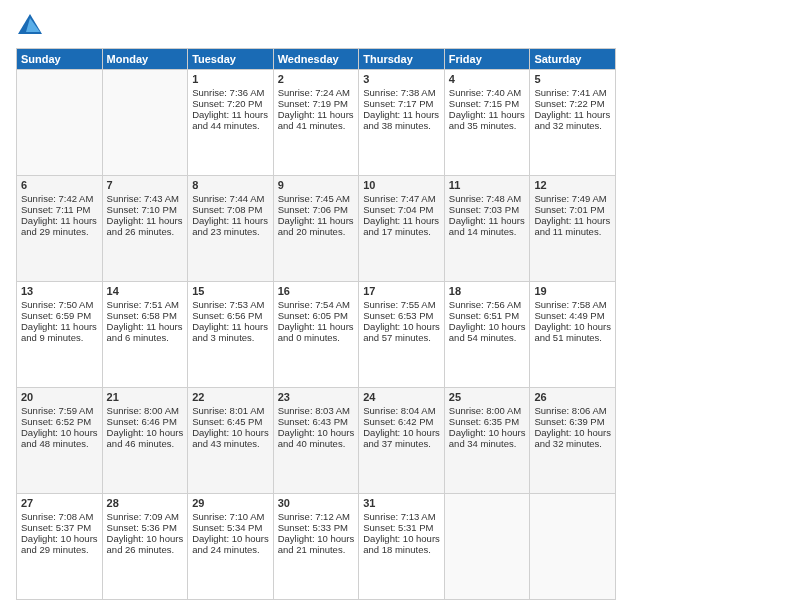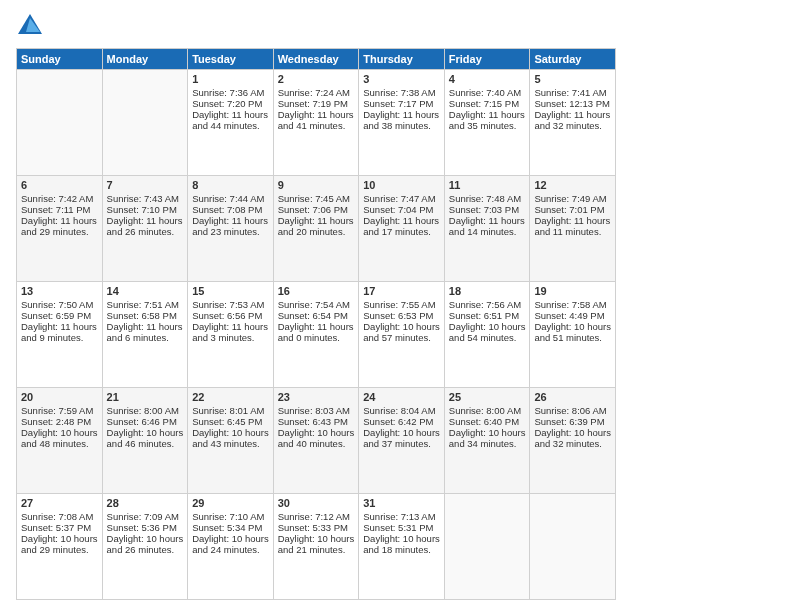--- a/index.html
+++ b/index.html
@@ -131,47 +131,47 @@
         </tr>
     </thead>
     <tbody id="calendar-body">
     <tr>
           <td class="empty"></td>
           <td class="empty"></td>
           <td><span class="day-num">1</span><span>Sunrise: 7:36 AM</span><br><span>Sunset: 7:20 PM</span><br><span>Daylight: 11 hours and 44 minutes.</span></td>
           <td><span class="day-num">2</span><span>Sunrise: 7:24 AM</span><br><span>Sunset: 7:19 PM</span><br><span>Daylight: 11 hours and 41 minutes.</span></td>
           <td><span class="day-num">3</span><span>Sunrise: 7:38 AM</span><br><span>Sunset: 7:17 PM</span><br><span>Daylight: 11 hours and 38 minutes.</span></td>
           <td><span class="day-num">4</span><span>Sunrise: 7:40 AM</span><br><span>Sunset: 7:15 PM</span><br><span>Daylight: 11 hours and 35 minutes.</span></td>
-          <td><span class="day-num">5</span><span>Sunrise: 7:41 AM</span><br><span>Sunset: 12:13 PM</span><br><span>Daylight: 11 hours and 32 minutes.</span></td>
+          <td><span class="day-num">5</span><span>Sunrise: 7:41 AM</span><br><span>Sunset: 7:22 PM</span><br><span>Daylight: 11 hours and 32 minutes.</span></td>
         </tr>
         <tr>
           <td><span class="day-num">6</span><span>Sunrise: 7:42 AM</span><br><span>Sunset: 7:11 PM</span><br><span>Daylight: 11 hours and 29 minutes.</span></td>
           <td><span class="day-num">7</span><span>Sunrise: 7:43 AM</span><br><span>Sunset: 7:10 PM</span><br><span>Daylight: 11 hours and 26 minutes.</span></td>
           <td><span class="day-num">8</span><span>Sunrise: 7:44 AM</span><br><span>Sunset: 7:08 PM</span><br><span>Daylight: 11 hours and 23 minutes.</span></td>
           <td><span class="day-num">9</span><span>Sunrise: 7:45 AM</span><br><span>Sunset: 7:06 PM</span><br><span>Daylight: 11 hours and 20 minutes.</span></td>
           <td><span class="day-num">10</span><span>Sunrise: 7:47 AM</span><br><span>Sunset: 7:04 PM</span><br><span>Daylight: 11 hours and 17 minutes.</span></td>
           <td><span class="day-num">11</span><span>Sunrise: 7:48 AM</span><br><span>Sunset: 7:03 PM</span><br><span>Daylight: 11 hours and 14 minutes.</span></td>
           <td><span class="day-num">12</span><span>Sunrise: 7:49 AM</span><br><span>Sunset: 7:01 PM</span><br><span>Daylight: 11 hours and 11 minutes.</span></td>
         </tr>
         <tr>
           <td><span class="day-num">13</span><span>Sunrise: 7:50 AM</span><br><span>Sunset: 6:59 PM</span><br><span>Daylight: 11 hours and 9 minutes.</span></td>
           <td><span class="day-num">14</span><span>Sunrise: 7:51 AM</span><br><span>Sunset: 6:58 PM</span><br><span>Daylight: 11 hours and 6 minutes.</span></td>
           <td><span class="day-num">15</span><span>Sunrise: 7:53 AM</span><br><span>Sunset: 6:56 PM</span><br><span>Daylight: 11 hours and 3 minutes.</span></td>
-          <td><span class="day-num">16</span><span>Sunrise: 7:54 AM</span><br><span>Sunset: 6:54 PM</span><br><span>Daylight: 11 hours and 0 minutes.</span></td>
+          <td><span class="day-num">16</span><span>Sunrise: 7:54 AM</span><br><span>Sunset: 6:05 PM</span><br><span>Daylight: 11 hours and 0 minutes.</span></td>
           <td><span class="day-num">17</span><span>Sunrise: 7:55 AM</span><br><span>Sunset: 6:53 PM</span><br><span>Daylight: 10 hours and 57 minutes.</span></td>
           <td><span class="day-num">18</span><span>Sunrise: 7:56 AM</span><br><span>Sunset: 6:51 PM</span><br><span>Daylight: 10 hours and 54 minutes.</span></td>
           <td><span class="day-num">19</span><span>Sunrise: 7:58 AM</span><br><span>Sunset: 4:49 PM</span><br><span>Daylight: 10 hours and 51 minutes.</span></td>
         </tr>
         <tr>
-          <td><span class="day-num">20</span><span>Sunrise: 7:59 AM</span><br><span>Sunset: 2:48 PM</span><br><span>Daylight: 10 hours and 48 minutes.</span></td>
+          <td><span class="day-num">20</span><span>Sunrise: 7:59 AM</span><br><span>Sunset: 6:52 PM</span><br><span>Daylight: 10 hours and 48 minutes.</span></td>
           <td><span class="day-num">21</span><span>Sunrise: 8:00 AM</span><br><span>Sunset: 6:46 PM</span><br><span>Daylight: 10 hours and 46 minutes.</span></td>
           <td><span class="day-num">22</span><span>Sunrise: 8:01 AM</span><br><span>Sunset: 6:45 PM</span><br><span>Daylight: 10 hours and 43 minutes.</span></td>
           <td><span class="day-num">23</span><span>Sunrise: 8:03 AM</span><br><span>Sunset: 6:43 PM</span><br><span>Daylight: 10 hours and 40 minutes.</span></td>
           <td><span class="day-num">24</span><span>Sunrise: 8:04 AM</span><br><span>Sunset: 6:42 PM</span><br><span>Daylight: 10 hours and 37 minutes.</span></td>
-          <td><span class="day-num">25</span><span>Sunrise: 8:00 AM</span><br><span>Sunset: 6:40 PM</span><br><span>Daylight: 10 hours and 34 minutes.</span></td>
+          <td><span class="day-num">25</span><span>Sunrise: 8:00 AM</span><br><span>Sunset: 6:35 PM</span><br><span>Daylight: 10 hours and 34 minutes.</span></td>
           <td><span class="day-num">26</span><span>Sunrise: 8:06 AM</span><br><span>Sunset: 6:39 PM</span><br><span>Daylight: 10 hours and 32 minutes.</span></td>
         </tr>
         <tr>
           <td><span class="day-num">27</span><span>Sunrise: 7:08 AM</span><br><span>Sunset: 5:37 PM</span><br><span>Daylight: 10 hours and 29 minutes.</span></td>
           <td><span class="day-num">28</span><span>Sunrise: 7:09 AM</span><br><span>Sunset: 5:36 PM</span><br><span>Daylight: 10 hours and 26 minutes.</span></td>
           <td><span class="day-num">29</span><span>Sunrise: 7:10 AM</span><br><span>Sunset: 5:34 PM</span><br><span>Daylight: 10 hours and 24 minutes.</span></td>
           <td><span class="day-num">30</span><span>Sunrise: 7:12 AM</span><br><span>Sunset: 5:33 PM</span><br><span>Daylight: 10 hours and 21 minutes.</span></td>
           <td><span class="day-num">31</span><span>Sunrise: 7:13 AM</span><br><span>Sunset: 5:31 PM</span><br><span>Daylight: 10 hours and 18 minutes.</span></td>
           <td class="empty"></td>
           <td class="empty"></td>

